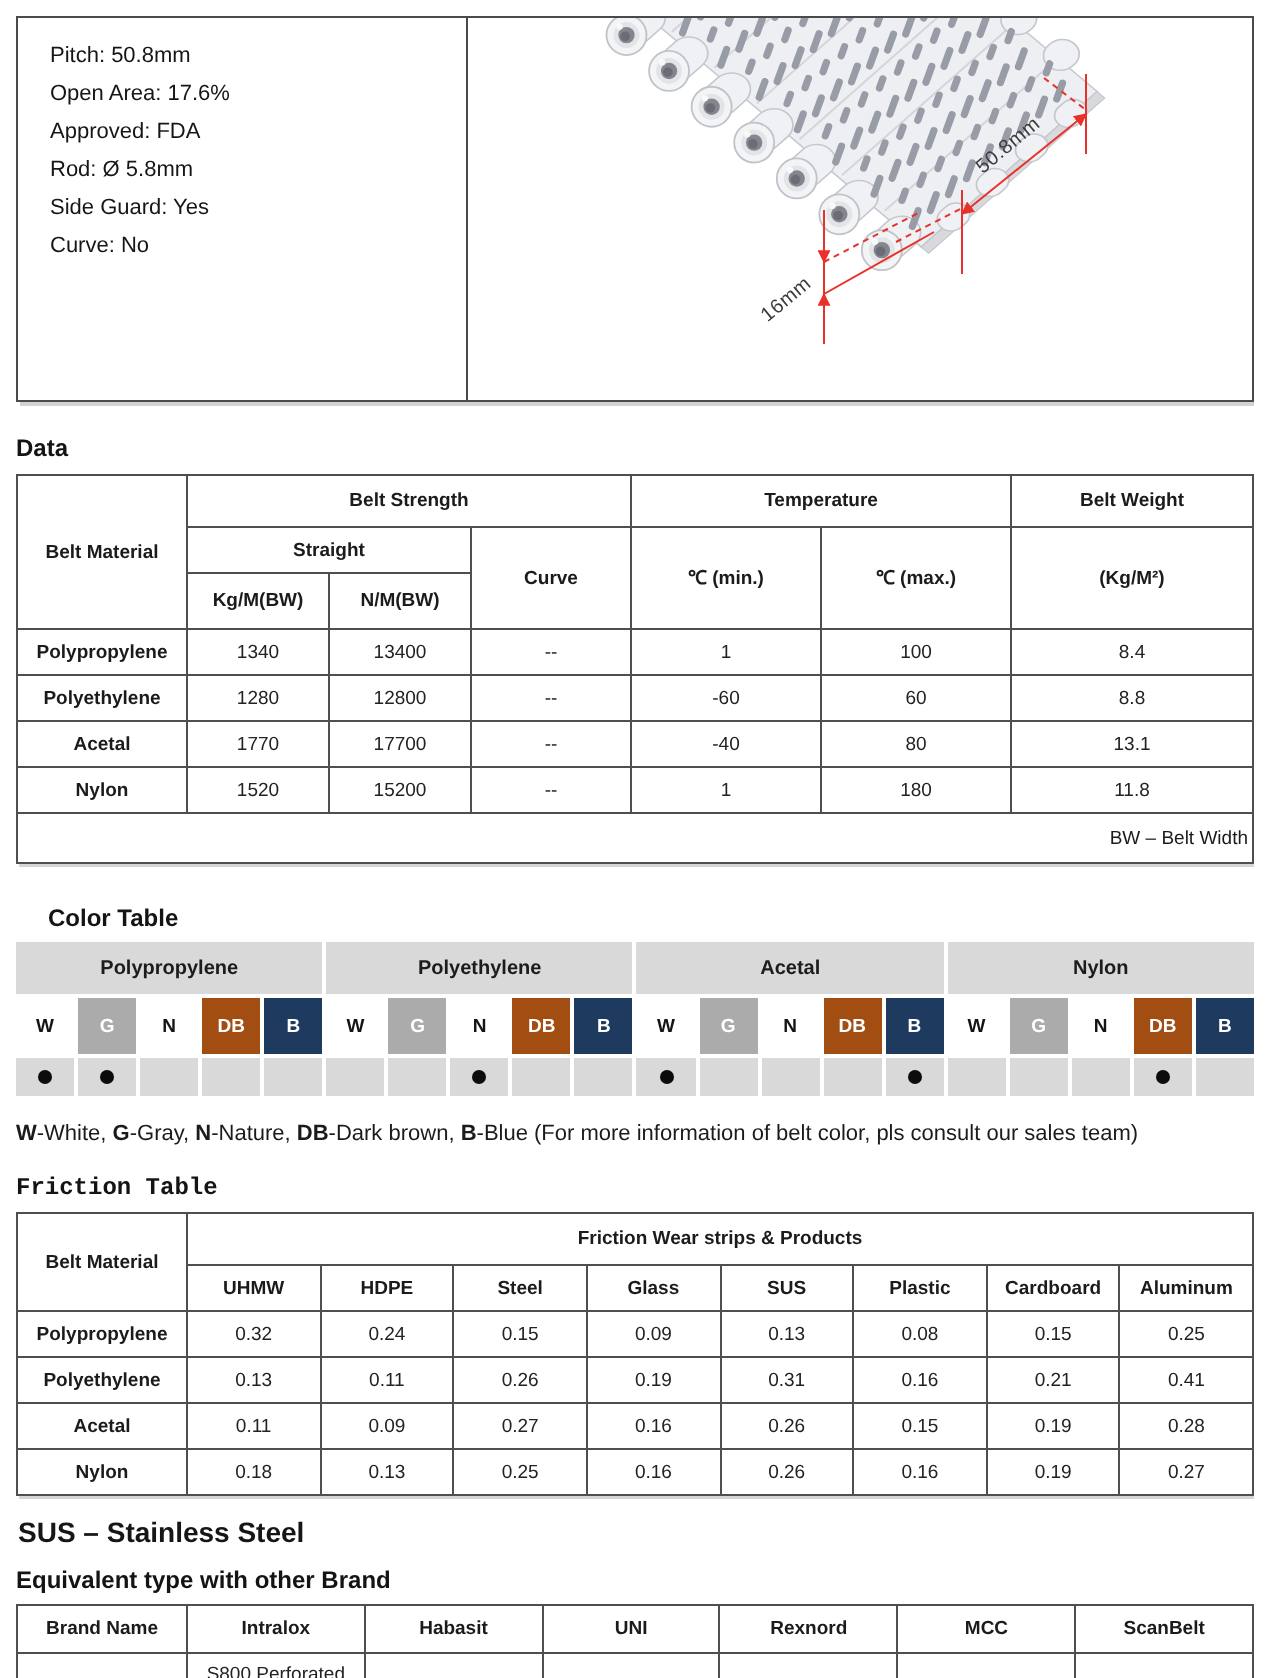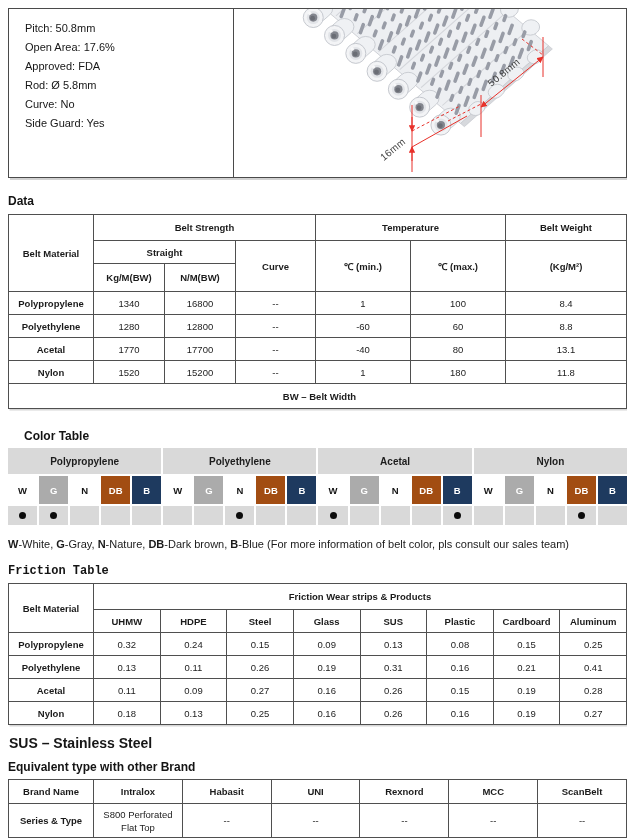--- a/index.html
+++ b/index.html
@@ -1,37 +1,37 @@
 <!DOCTYPE html>
 <html><head>
 <meta charset="utf-8">
 <style>
   html,body{background:#fff;}
   body{width:619px; margin:8px; font-family:"Liberation Sans",sans-serif; color:#111;}
 
   
-  .specbox{display:flex; border:1px solid #4a4a4a; height:170px; box-shadow:2px 2px 0 #d2d2d2; box-sizing:border-box;}
+  .specbox{display:flex; border:1px solid #4a4a4a; height:193px; box-shadow:2px 2px 0 #d2d2d2; box-sizing:border-box;}
   .spec-left{width:225px; border-right:1px solid #4a4a4a; padding:10px 0 0 16px; box-sizing:border-box;}
   .spec-line{font-size:11px; line-height:19px; color:#161616; white-space:nowrap;}
   .spec-right{flex:1; overflow:hidden;}
   .spec-right svg{display:block;}
 
   
   .section-title{font-size:12px; font-weight:700; color:#141414;}
   .t-data{margin:16px 0 6px;}
   .t-color{margin:20px 16px 5px;}
   .t-friction{margin:14px 0 5px;font-family:Liberation Mono, monospace;}
   .t-equiv{margin:9px 0 5px;}
 
   
   table{border-collapse:collapse; width:100%; table-layout:fixed; box-shadow:1.5px 1.5px 0 #d6d6d6;}
   td{border:1px solid #4f4f4f; font-size:9.5px; text-align:center; vertical-align:middle; padding:1px 2px; color:#1b1b1b; line-height:13px;}
   .hd{font-weight:700;}
   .val{font-weight:400; color:#222;}
-  .fnrow{text-align:center; padding-left:6px; font-weight:700; height:22px;}
+  .fnrow{text-align:right; padding-left:6px; font-weight:400; height:22px;}
   .r-h1{height:26px;} .r-h2{height:23px;} .r-h3{height:28px;} .r-d{height:23px;} .r-f{height:24px;} .r-e{height:34px;}
 
   
   .color-grid{display:grid; grid-template-columns:repeat(20,1fr); gap:2px; width:619px; background:#fff;}
   .cg-group{grid-column:span 5; background:#D9D9D9; height:26px; display:flex; align-items:center; justify-content:center; font-weight:700; font-size:10px; color:#1c1c1c;}
   .cg-letter{height:28px; display:flex; align-items:center; justify-content:center; font-weight:700; font-size:9.5px;}
   .cg-dot{height:19px; background:#D9D9D9; display:flex; align-items:center; justify-content:center;}
   .dot{width:7px; height:7px; border-radius:50%; background:#0c0c0c;}
   .color-footnote{font-size:11px; margin-top:13px; color:#1b1b1b;}
   .color-footnote b{font-weight:700;}
@@ -43,22 +43,22 @@
 </style>
 </head>
 <body>
 
 <div class="specbox">
   <div class="spec-left">
       <div class="spec-line">Pitch: 50.8mm</div>
       <div class="spec-line">Open Area: 17.6%</div>
       <div class="spec-line">Approved: FDA</div>
       <div class="spec-line">Rod: Ø 5.8mm</div>
+      <div class="spec-line">Side Guard: Yes</div>
       <div class="spec-line">Curve: No</div>
-      <div class="spec-line">Side Guard: Yes</div>
     </div>
   <div class="spec-right">
     <svg width="392" height="163" viewBox="0 0 392 163">
       <defs>
         <marker id="arr" viewBox="0 0 10 10" refX="9" refY="5" markerWidth="6.5" markerHeight="6.5" orient="auto-start-reverse">
           <path d="M0,0 L10,5 L0,10 z" fill="#E8312A"></path>
         </marker>
         <clipPath id="beltClip">
             <polygon id="beltClipPoly" points="51.751999999999995,-36.664 135.224,-110.36800000000001 310.784,37.471999999999994 227.312,111.176"></polygon>
           </clipPath>
@@ -293,21 +293,21 @@
     </tr>
     <tr class="r-h3">
       <td class="hd">Kg/M(BW)</td>
       <td class="hd">N/M(BW)</td>
     </tr>
   </tbody>
   <tbody id="dataBody">
       <tr class="r-d">
         <td class="hd">Polypropylene</td>
         <td class="val">1340</td>
-        <td class="val">16800</td>
+        <td class="val">13400</td>
         <td class="val">--</td>
         <td class="val">1</td>
         <td class="val">100</td>
         <td class="val">8.4</td>
       </tr>
       <tr class="r-d">
         <td class="hd">Polyethylene</td>
         <td class="val">1280</td>
         <td class="val">12800</td>
         <td class="val">--</td>

